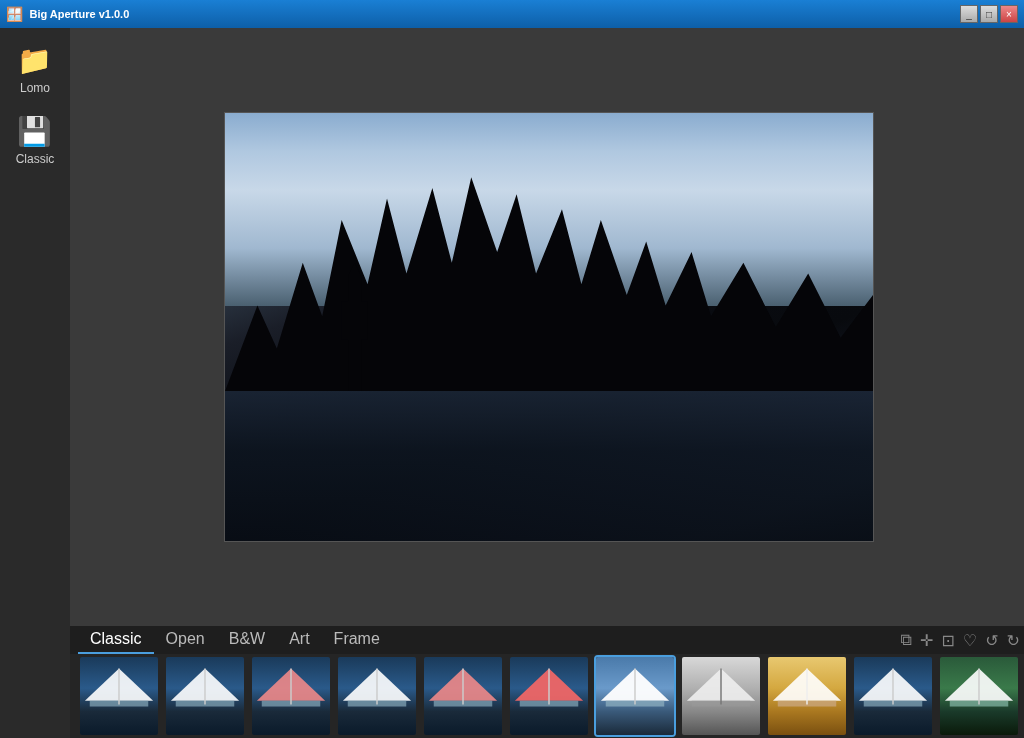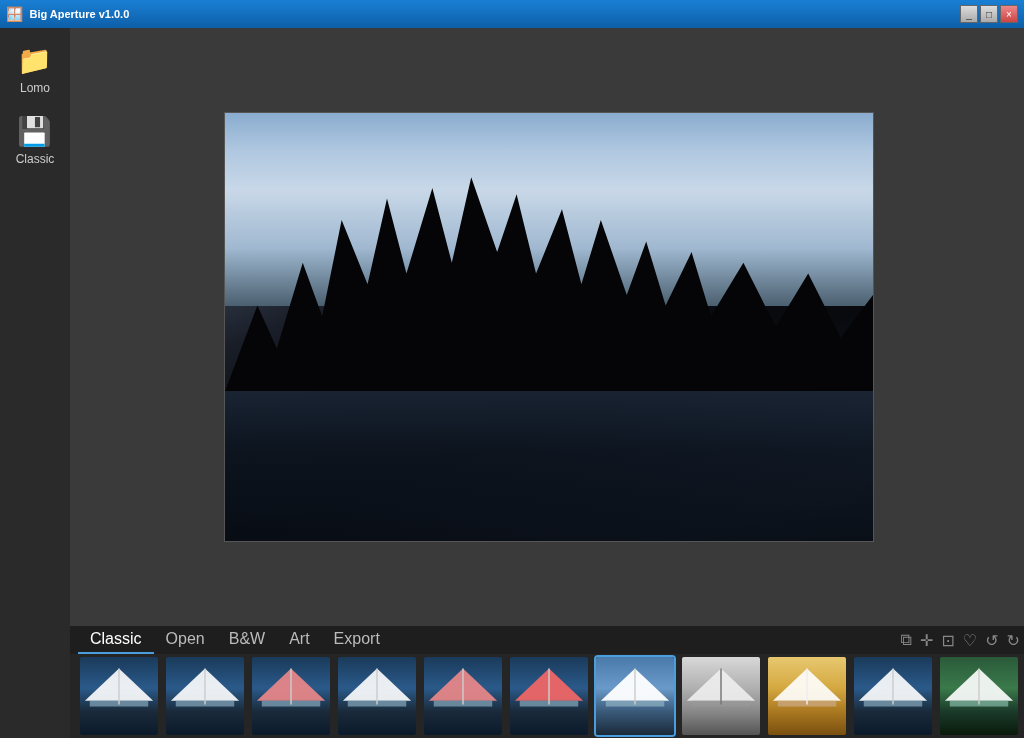--- a/index.html
+++ b/index.html
@@ -149,21 +149,21 @@
       </div>
     </div>
 
     <div id="filmstrip-bar">
       <div id="filmstrip-tabs">
         <div id="filmstrip-tab-list">
           <div class="ftab active">Classic</div>
           <div class="ftab">Open</div>
           <div class="ftab">B&amp;W</div>
           <div class="ftab">Art</div>
-          <div class="ftab">Export</div>
+          <div class="ftab">Frame</div>
         </div>
         <div id="filmstrip-controls">
           <span class="fctrl">⧉</span>
           <span class="fctrl">✛</span>
           <span class="fctrl">⊡</span>
           <span class="fctrl">♡</span>
           <span class="fctrl">↺</span>
           <span class="fctrl">↻</span>
         </div>
       </div>

